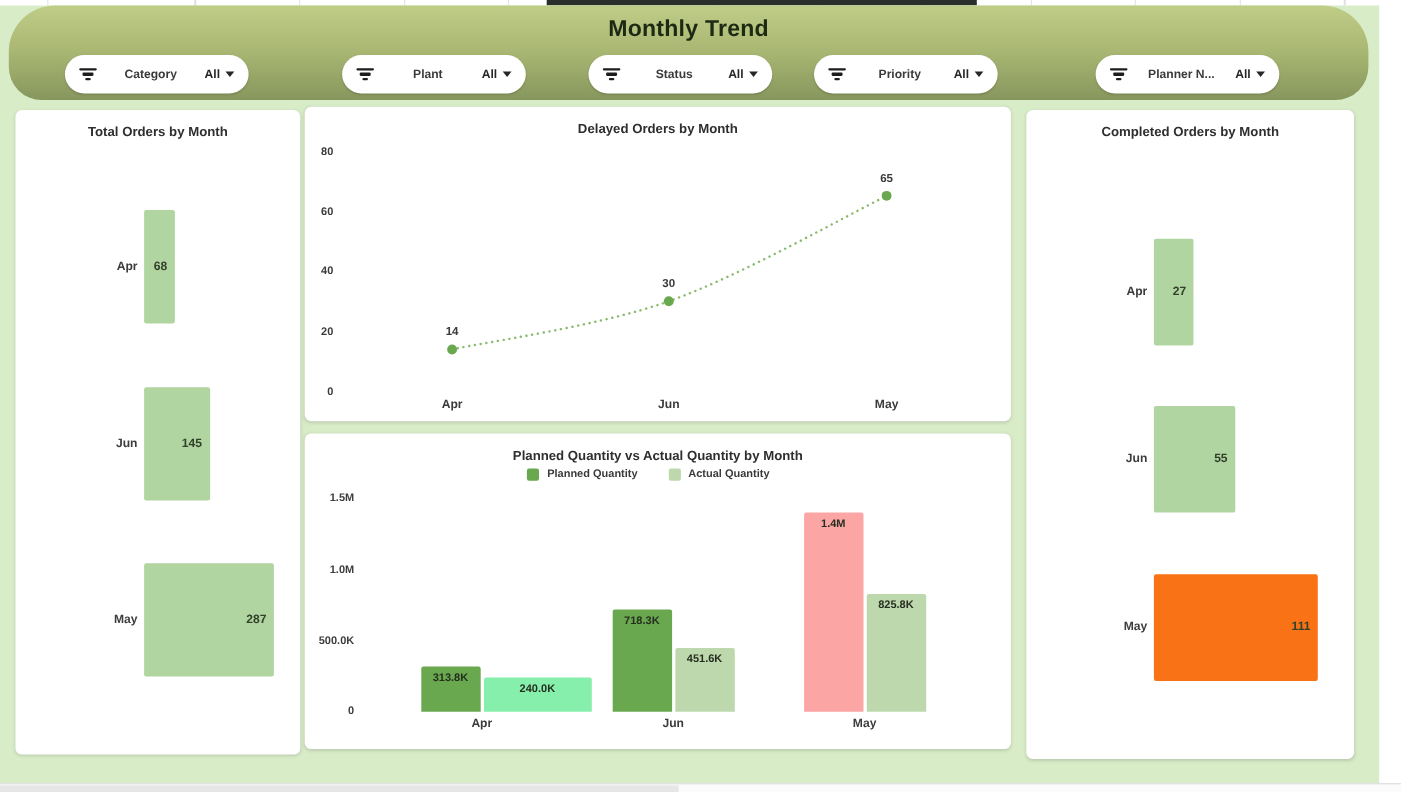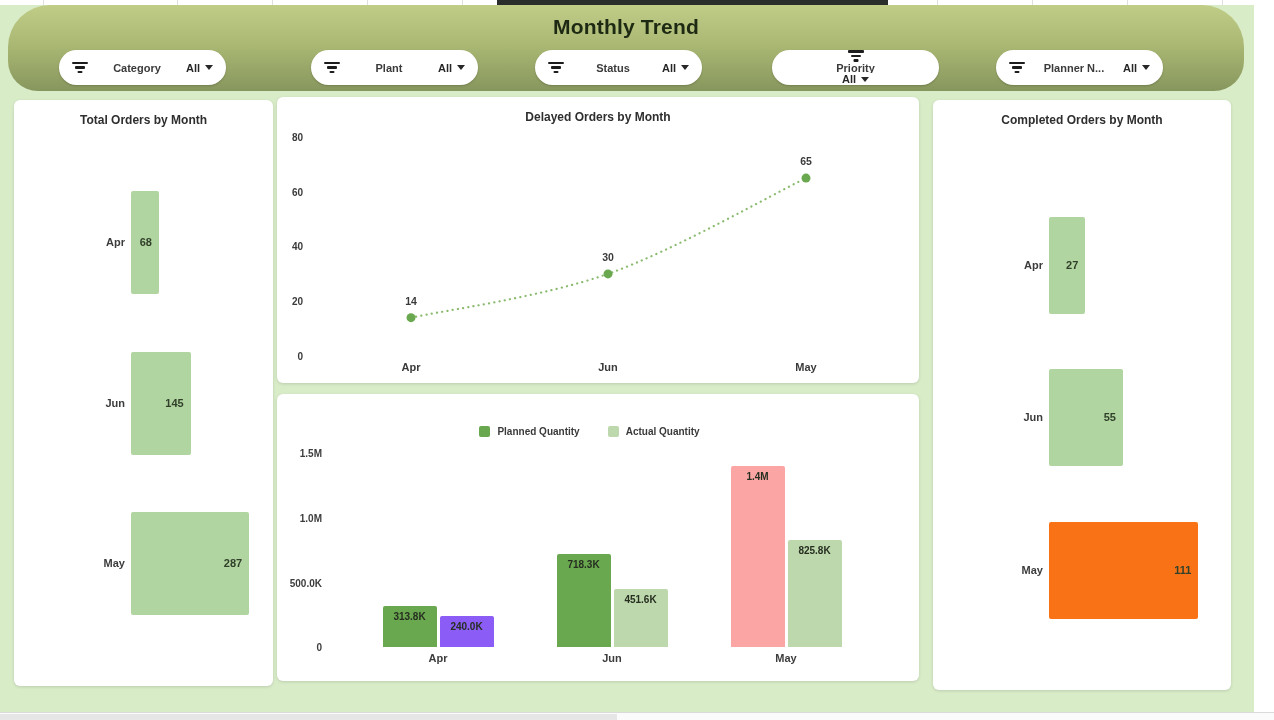--- a/index.html
+++ b/index.html
@@ -100,21 +100,21 @@
         </div>
         <div class="pill" style="left: 527px;">
           <span class="f-icon">
             <i></i>
             <i></i>
             <i></i>
           </span>
           <span class="pill-label">Status</span>
           <span class="pill-value">All<span class="caret"></span></span>
         </div>
-        <div class="pill" style="left: 764px; flex-direction: column;">
+        <div class="pill" style="left: 732px;">
           <span class="f-icon">
             <i></i>
             <i></i>
             <i></i>
           </span>
           <span class="pill-label">Priority</span>
           <span class="pill-value">All<span class="caret"></span></span>
         </div>
         <div class="pill" style="left: 988px;">
           <span class="f-icon">
@@ -163,39 +163,40 @@
           <text x="331" y="163.875" text-anchor="middle" font-size="10.5" font-weight="700" fill="#3a3a3a" font-family="&quot;Liberation Sans&quot;,sans-serif">30</text>
           <text x="331" y="274" text-anchor="middle" font-size="11" font-weight="700" fill="#3a3a3a" font-family="&quot;Liberation Sans&quot;,sans-serif">Jun</text>
           <circle cx="529" cy="81.0625" r="4.5" fill="#6aa84f"></circle>
           <text x="529" y="68.0625" text-anchor="middle" font-size="10.5" font-weight="700" fill="#3a3a3a" font-family="&quot;Liberation Sans&quot;,sans-serif">65</text>
           <text x="529" y="274" text-anchor="middle" font-size="11" font-weight="700" fill="#3a3a3a" font-family="&quot;Liberation Sans&quot;,sans-serif">May</text>
         </svg>
       </div>
   </div>
 
   <div class="card" id="card-group">
+    <div class="card-title">Planned Quantity vs Actual Quantity by Month</div>
     <div class="legend">
       <div class="legend-item">
         <span class="swatch" id="sw-planned" style="background: rgb(105, 168, 79);"></span>
         <span>Planned Quantity</span>
       </div>
       <div class="legend-item">
         <span class="swatch" id="sw-actual" style="background: rgb(189, 216, 172);"></span>
         <span>Actual Quantity</span>
       </div>
     </div>
     <div id="group-chart">
         <div class="ytick" style="left: 45px; top: 59px;">1.5M</div>
         <div class="ytick" style="left: 45px; top: 124px;">1.0M</div>
         <div class="ytick" style="left: 45px; top: 189px;">500.0K</div>
         <div class="ytick" style="left: 45px; top: 253px;">0</div>
         <div class="gbar" style="left: 105.5px; top: 212.4px; width: 54px; height: 40.6px; background: rgb(105, 168, 79);">
           <span class="blabel">313.8K</span>
         </div>
-        <div class="gbar" style="left: 162.5px; top: 222px; width: 54px; height: 31px; background: #8b5cf6;">
+        <div class="gbar" style="left: 162.5px; top: 222px; width: 54px; height: 31px; background: #86efac; padding-left: 44px;">
           <span class="blabel">240.0K</span>
         </div>
         <div class="xcat" style="left: 161px; top: 258px;">Apr</div>
         <div class="gbar" style="left: 279.5px; top: 160.1px; width: 54px; height: 92.9px; background: rgb(105, 168, 79);">
           <span class="blabel">718.3K</span>
         </div>
         <div class="gbar" style="left: 336.5px; top: 194.6px; width: 54px; height: 58.4px; background: rgb(189, 216, 172);">
           <span class="blabel">451.6K</span>
         </div>
         <div class="xcat" style="left: 335px; top: 258px;">Jun</div>

